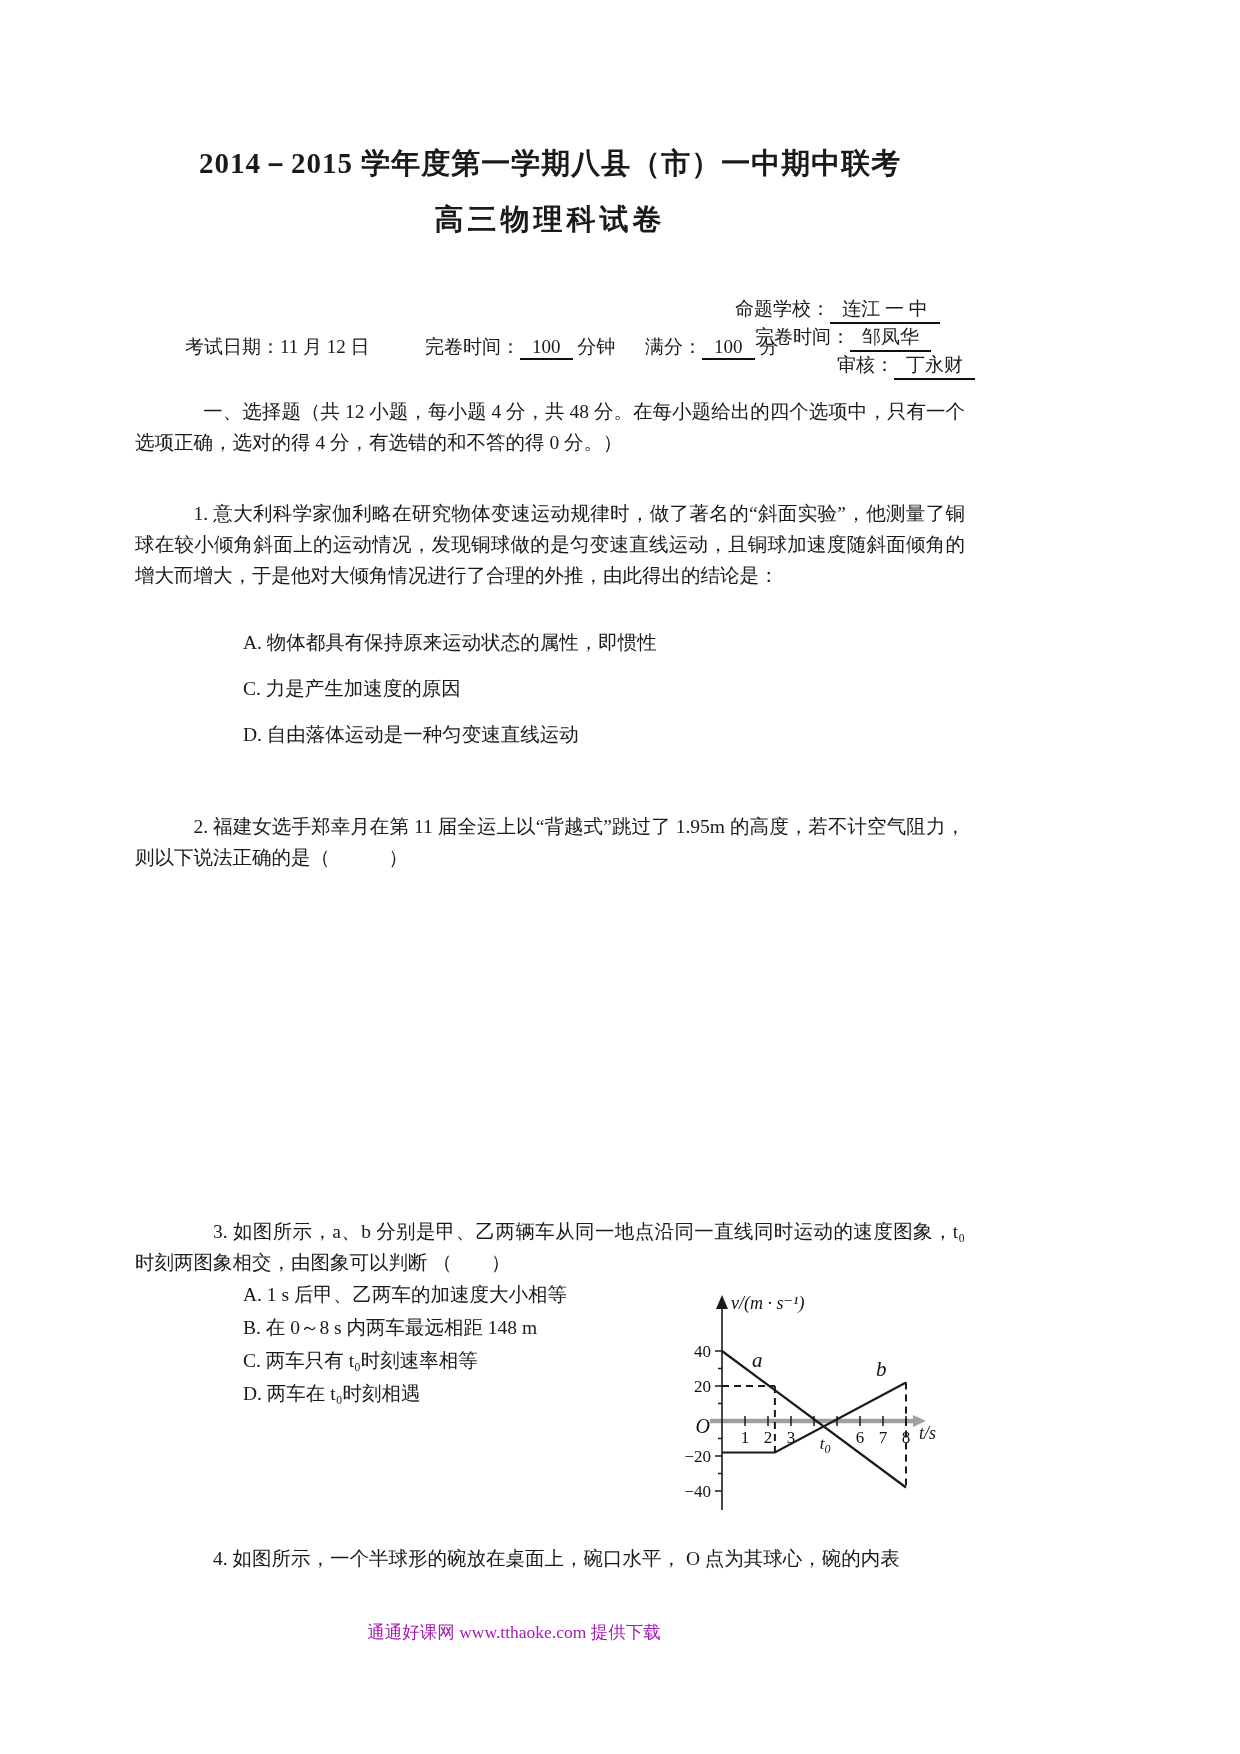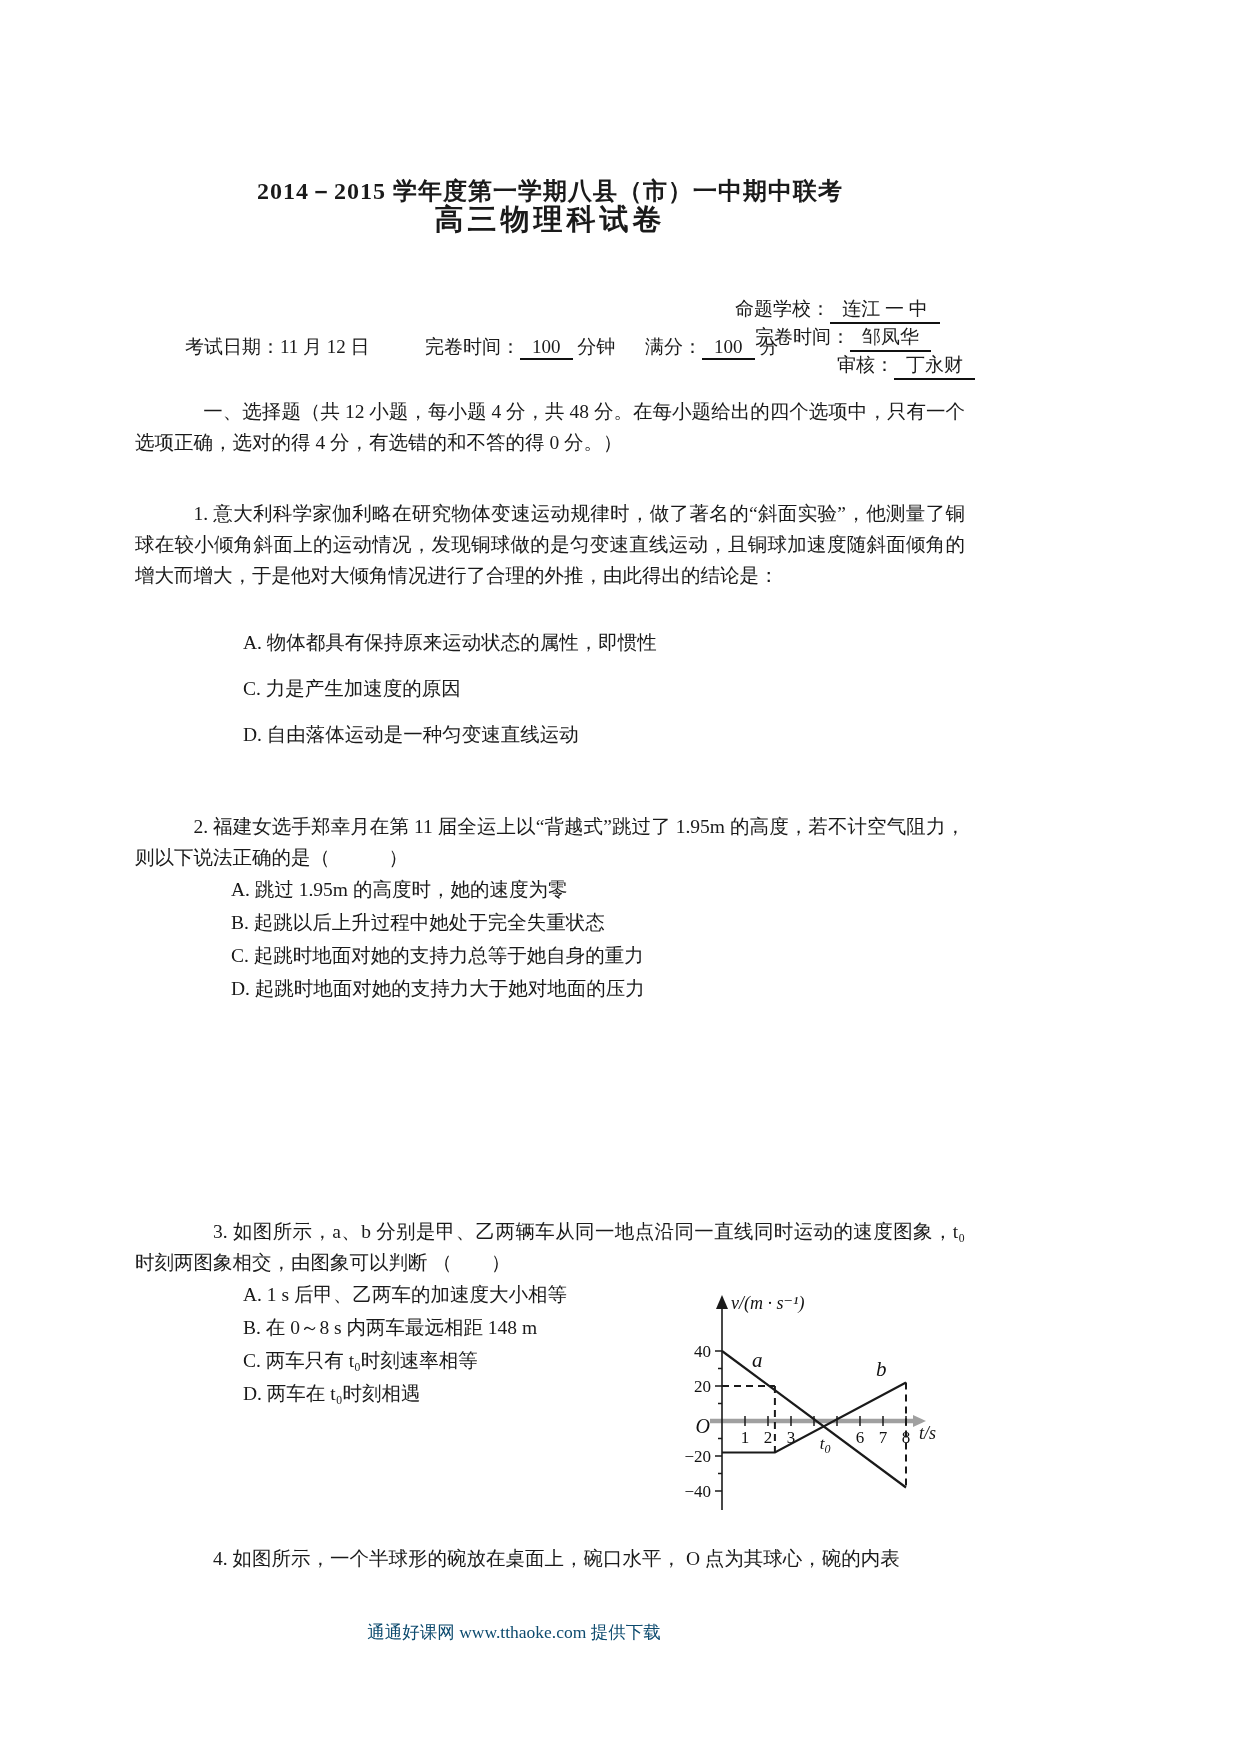--- a/index.html
+++ b/index.html
@@ -2,21 +2,21 @@
 <html><head>
 <meta charset="utf-8">
 <style>
   *{margin:0;padding:0;box-sizing:border-box;}
   html,body{background:#ffffff;}
   .page{
     position:relative;width:1240px;height:1754px;background:#ffffff;
     font-family:"Liberation Serif","DejaVu Serif",serif;color:#1a1a1a;overflow:hidden;
   }
   .block{position:absolute;left:135px;width:830px;}
-  .title1{top:175px;text-align:center;font-size:24px;font-weight:bold;letter-spacing:1px;}
+  .title1{top:144px;text-align:center;font-size:29px;font-weight:bold;letter-spacing:1px;}
   .title2{top:200px;text-align:center;font-size:29px;font-weight:bold;letter-spacing:4px;}
   .info-row{position:absolute;left:185px;width:790px;font-size:19px;display:flex;align-items:flex-end;}
   .ir1{top:296px;flex-direction:column;}
   .ir2{top:334px;}
   .ic1{width:240px;}
   .ic2{width:220px;}
   .ic3{flex:1;}
   .uval{display:inline-block;border-bottom:2px solid #111;padding:0 12px;text-align:center;min-width:60px;}
   .uval.wide{min-width:110px;}
   .uval.num{min-width:42px;}
@@ -27,21 +27,21 @@
   .q2{top:811px;}
   .q3{top:1216px;}
   .q4{top:1543px;}
   .stem{text-align:justify;text-indent:3em;}
   .stem.ind4{text-indent:4em;}
   .opts{margin-left:108px;}
   .opts p{line-height:33px;}
   .opts.spaced{margin-top:38px;}
   .opts.spaced p{line-height:27px;margin-bottom:19px;}
   .q2 .opts{margin-left:96px;}
-  .footer{position:absolute;left:0;top:1620px;width:1028px;text-align:center;font-size:17.5px;color:#0c4a6e;}
+  .footer{position:absolute;left:0;top:1620px;width:1028px;text-align:center;font-size:17.5px;color:#a21caf;}
   .graph{position:absolute;left:612px;top:1292px;width:345px;height:235px;}
   .graph svg{width:100%;height:100%;}
   .tick{font-size:17px;font-family:"Liberation Serif","DejaVu Serif",serif;fill:#111;}
   .slabel{font-size:21px;font-style:italic;font-family:"Liberation Serif","DejaVu Serif",serif;fill:#111;}
   .ann{font-size:17px;font-style:italic;font-family:"Liberation Serif","DejaVu Serif",serif;fill:#111;}
   .alabel{font-size:18px;font-style:italic;font-family:"Liberation Serif","DejaVu Serif",serif;fill:#111;}
   .olabel{font-size:20px;font-style:italic;font-family:"Liberation Serif","DejaVu Serif",serif;fill:#111;}
 </style>
 </head>
 <body>
@@ -81,26 +81,20 @@
     <p class="stem">1. 意大利科学家伽利略在研究物体变速运动规律时，做了著名的“斜面实验”，他测量了铜球在较小倾角斜面上的运动情况，发现铜球做的是匀变速直线运动，且铜球加速度随斜面倾角的增大而增大，于是他对大倾角情况进行了合理的外推，由此得出的结论是：</p>
     <div class="opts spaced">
       <p>A. 物体都具有保持原来运动状态的属性，即惯性</p>
       <p>C. 力是产生加速度的原因</p>
       <p>D. 自由落体运动是一种匀变速直线运动</p>
     </div>
   </div>
 
   <div class="q q2">
     <p class="stem">2. 福建女选手郑幸月在第 11 届全运上以“背越式”跳过了 1.95m 的高度，若不计空气阻力，则以下说法正确的是（　　　）</p>
-    <div class="opts">
-      <p>A. 跳过 1.95m 的高度时，她的速度为零</p>
-      <p>B. 起跳以后上升过程中她处于完全失重状态</p>
-      <p>C. 起跳时地面对她的支持力总等于她自身的重力</p>
-      <p>D. 起跳时地面对她的支持力大于她对地面的压力</p>
-    </div>
   </div>
 
   <div class="q q3">
     <p class="stem ind4">3. 如图所示，a、b 分别是甲、乙两辆车从同一地点沿同一直线同时运动的速度图象，t₀时刻两图象相交，由图象可以判断 （　　）</p>
     <div class="opts">
       <p>A. 1 s 后甲、乙两车的加速度大小相等</p>
       <p>B. 在 0～8 s 内两车最远相距 148 m</p>
       <p>C. 两车只有 t₀时刻速率相等</p>
       <p>D. 两车在 t₀时刻相遇</p>
     </div>

